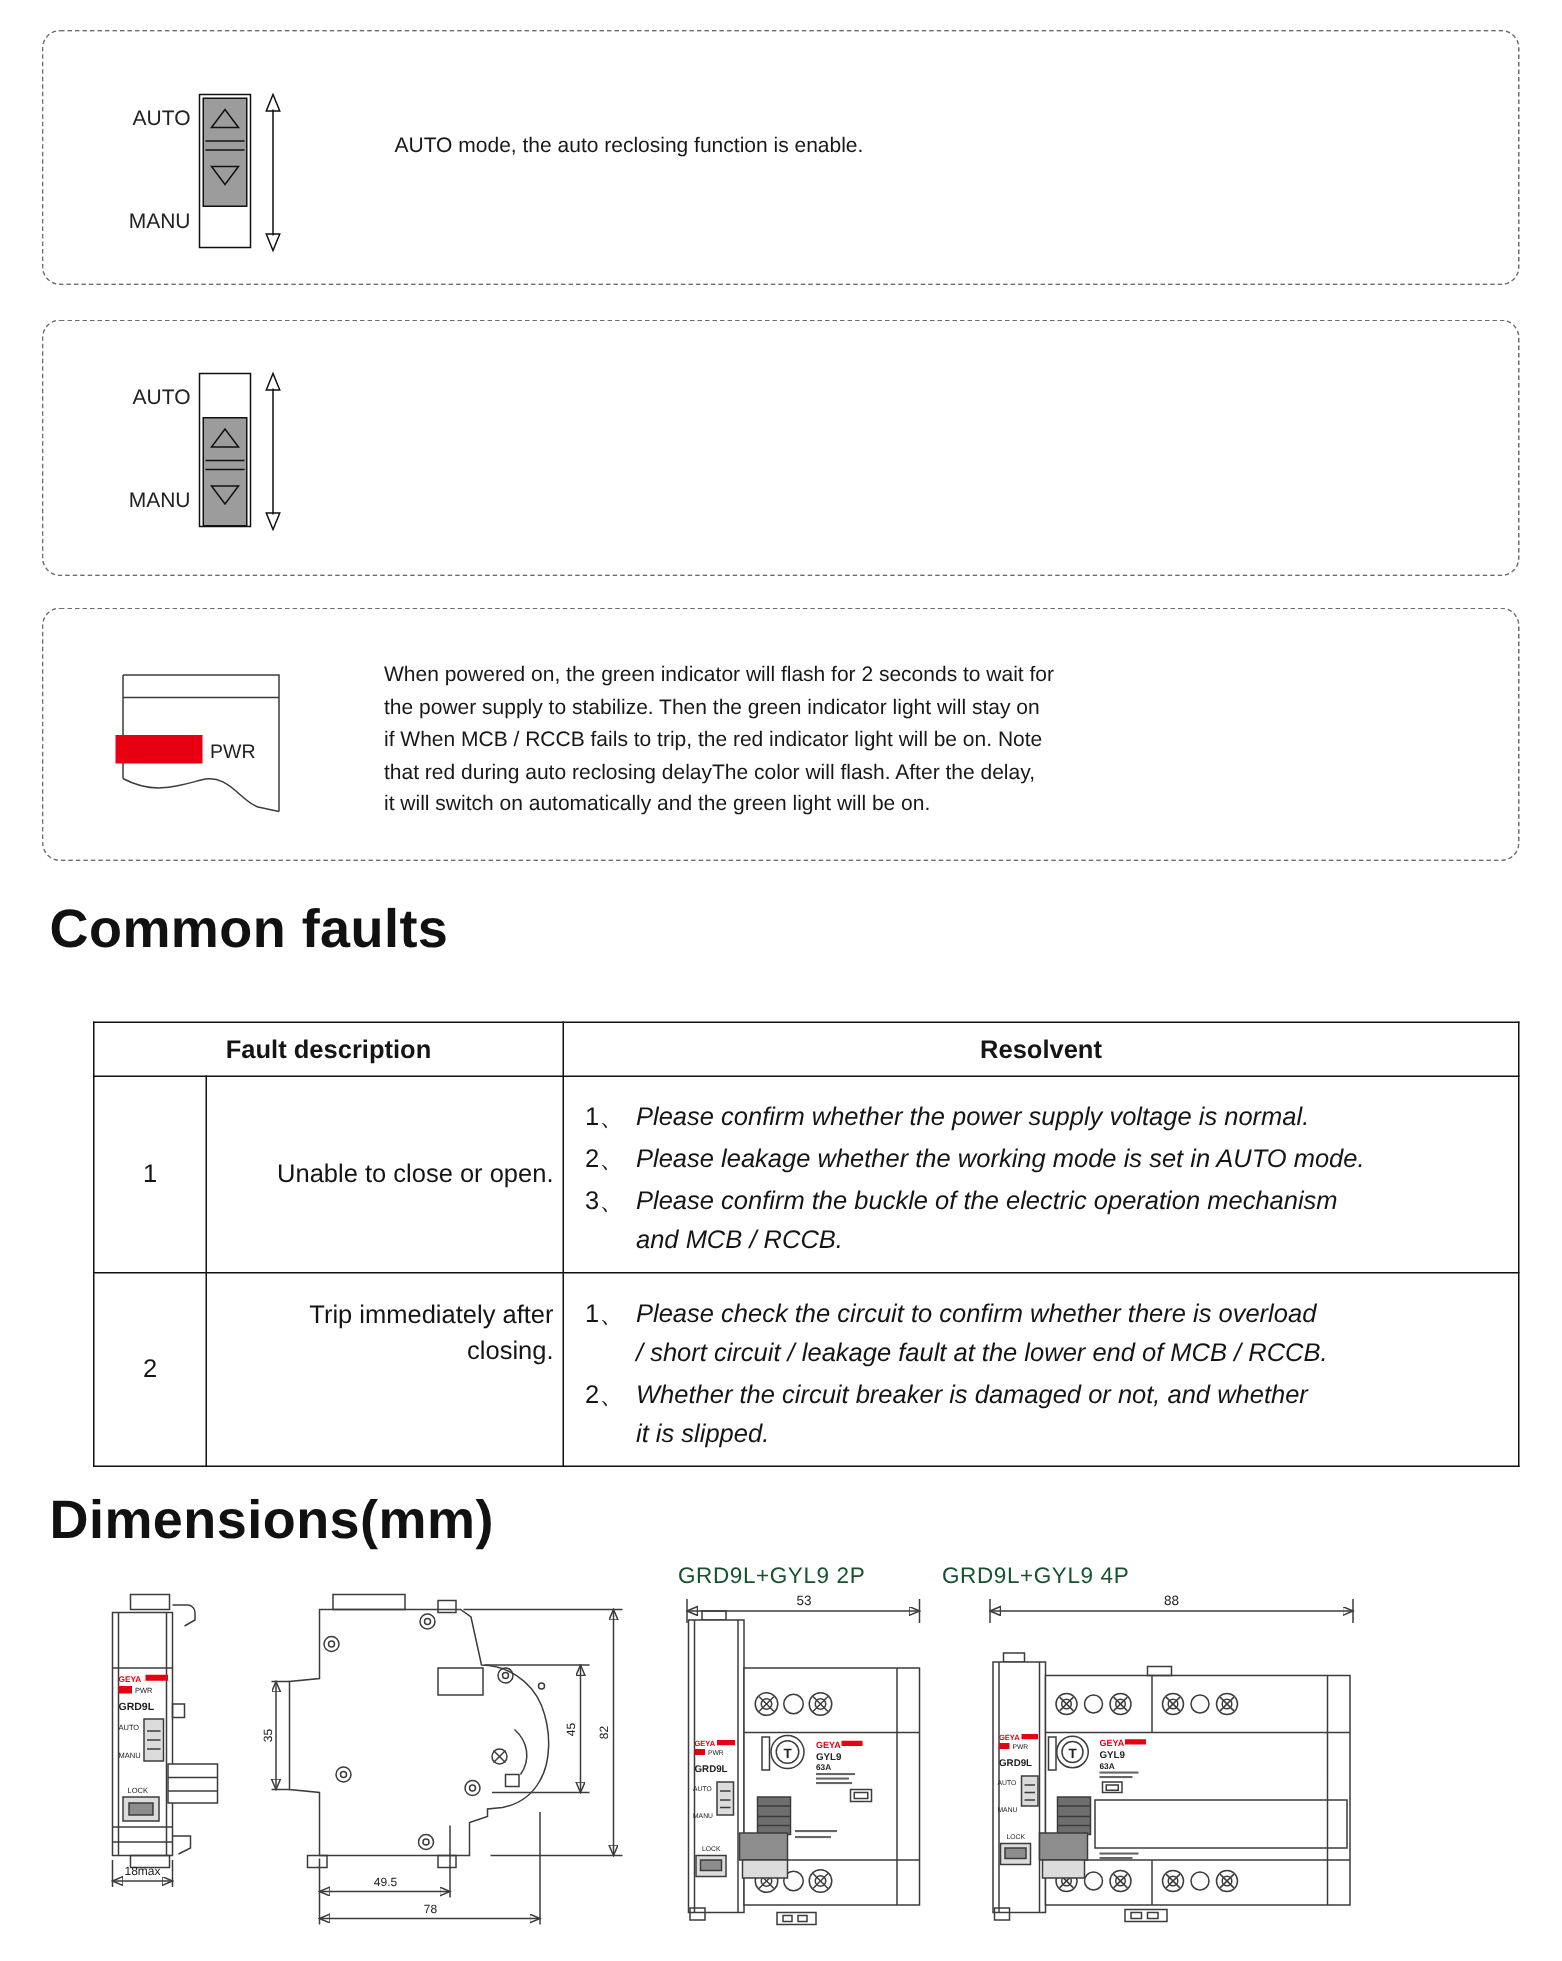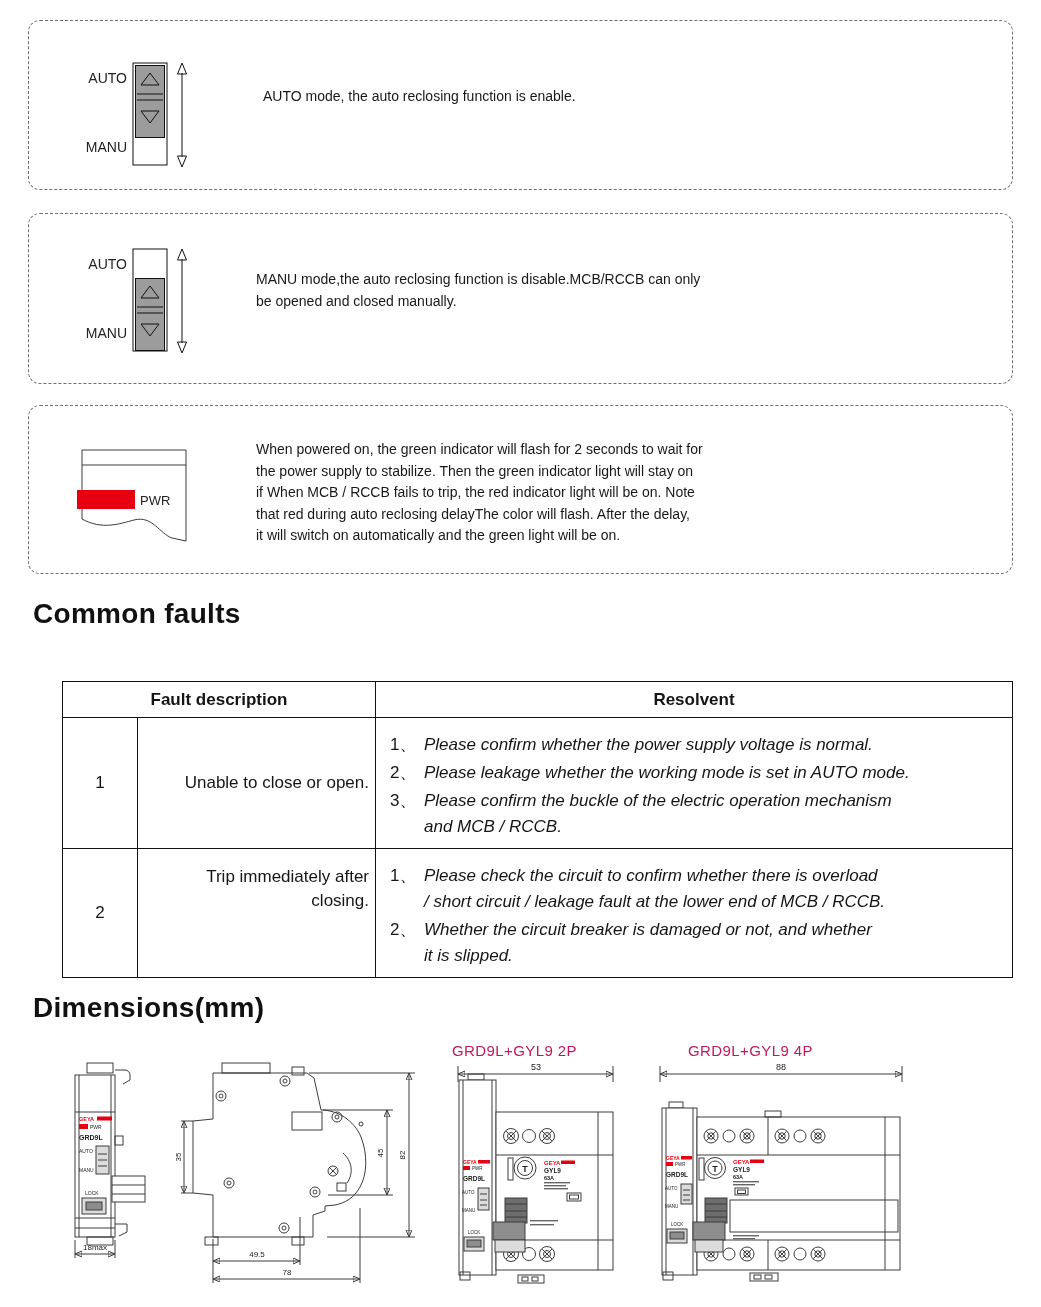--- a/index.html
+++ b/index.html
@@ -3,35 +3,35 @@
 <meta charset="utf-8">
 <style>
   html,body{margin:0;padding:0;background:#fff;}
   body{position:relative;width:1041px;height:1307px;overflow:hidden;
        font-family:"Liberation Sans",sans-serif;color:#1c1c1c;}
   .abs{position:absolute;}
   
   .note-box{position:absolute;left:28px;width:983px;border:1px dashed #6e6e6e;border-radius:12px;background:#fff;}
   .note-text{position:absolute;font-size:14px;line-height:21.5px;white-space:pre-line;color:#181818;}
   
-  .sec-title{position:absolute;margin:0;font-size:28px;font-weight:bold;color:#111;letter-spacing:.3px;}
+  .sec-title{position:absolute;margin:0;font-size:36px;font-weight:bold;color:#111;letter-spacing:.3px;}
   
   table.faults{position:absolute;left:62px;top:681px;width:950px;border-collapse:collapse;table-layout:fixed;}
   table.faults th,table.faults td{border:1.5px solid #111;font-size:17px;color:#151515;}
   table.faults th{height:31px;font-weight:bold;padding:2px 4px;}
   td.cell-num{width:75px;text-align:center;font-size:18px;}
   td.cell-fault{width:238px;padding:6px 6px 6px 12px;white-space:pre-line;line-height:24px;text-align:right;}
   td.cell-res{width:637px;vertical-align:top;padding:12px 8px 6px 14px;}
   tr.row-1{height:131px;} tr.row-2{height:116px;}
   tr.row-2 td.cell-fault{vertical-align:top;padding-top:16px;}
   .res-item{display:flex;line-height:26px;margin:2px 0;}
   .res-item .n{flex:0 0 34px;}
   .res-item .t{white-space:pre-line;font-style:italic;}
   
-  .dwg-title{position:absolute;font-size:15px;color:#be185d;letter-spacing:.4px;}
+  .dwg-title{position:absolute;font-size:15px;color:#14532d;letter-spacing:.4px;}
   
   .draw line,.draw path,.draw rect,.draw circle,.draw polyline,.draw polygon{stroke:#3c3c3c;fill:none;stroke-width:1;}
   .draw text{stroke:none;fill:#222;font-family:"Liberation Sans",sans-serif;}
   .sw line,.sw path,.sw rect,.sw polygon{stroke:#111;}
   .f-white{fill:#fff!important;}
   .f-red{fill:#e60012!important;stroke:none!important;}
   .t-red{fill:#e60012!important;font-weight:bold;}
   .f-gray{fill:#9c9c9c!important;}
   .f-dark{fill:#6e6e6e!important;}
   .f-mid{fill:#8d8d8d!important;}
@@ -75,22 +75,20 @@
       <line x1="58" y1="33" x2="84" y2="33" stroke-width="3"></line>
       <line x1="58" y1="39" x2="84" y2="39" stroke-width="3"></line>
       <polygon points="62,50 80,50 71,62" class="f-gray" stroke-width="1.2"></polygon>
     </g>
     <g>
       <line x1="103" y1="12" x2="103" y2="96" stroke-width="2.5"></line>
       <polygon points="103,2 98.5,13 107.5,13" fill="#111" stroke="none"></polygon>
       <polygon points="103,106 98.5,95 107.5,95" fill="#111" stroke="none"></polygon>
     </g>
   </svg>
-  <div class="note-text" style="left:227px;top:55px;">MANU mode,the auto reclosing function is disable.MCB/RCCB can only
-be opened and closed manually.</div>
 </div>
 
 <div class="note-box" style="top:405px;height:167px;">
   <svg class="abs draw" style="left:45px;top:38px;" width="120" height="105" viewBox="0 0 120 105">
     <path d="M8,6 H112 V97"></path>
     <line x1="8" y1="6" x2="8" y2="75"></line>
     <line x1="8" y1="21" x2="112" y2="21"></line>
     <rect x="3" y="46" width="58" height="19" class="f-red"></rect>
     <text x="66" y="61" font-size="13" fill="#3a3a4e">PWR</text>
     <path d="M8,75 C28,86 45,80 60,76 C78,71 86,90 98,94 L112,97"></path>
@@ -150,21 +148,21 @@
 it is slipped.</span>
           </div>
     </td>
   </tr>
 </tbody>
   </table>
 
 <h1 class="sec-title" style="left:33px;top:992px;">Dimensions(mm)</h1>
 
 <div class="dwg-title" style="left:452px;top:1042px;">GRD9L+GYL9 2P</div>
-<div class="dwg-title" style="left:688px;top:1042px;">GRD9L+GYL9 4P</div>
+<div class="dwg-title" style="left:628px;top:1042px;">GRD9L+GYL9 4P</div>
 
 <svg class="abs draw" style="left:55px;top:1058px;" width="132" height="212" viewBox="0 0 132 212">
   <defs>
       <marker id="fr-a" markerWidth="8" markerHeight="8" refX="7" refY="3" orient="auto-start-reverse" markerUnits="userSpaceOnUse">
         <path d="M0,0 L7,3 L0,6 Z" fill="#3c3c3c" stroke="none"></path>
       </marker>
     </defs>
   <rect x="32" y="5" width="26" height="10"></rect>
   <path d="M60,12 h10 a5,5 0 0 1 5,5 v5 l-7,4"></path>
   <rect x="20" y="17" width="40" height="162" class="f-white"></rect>

